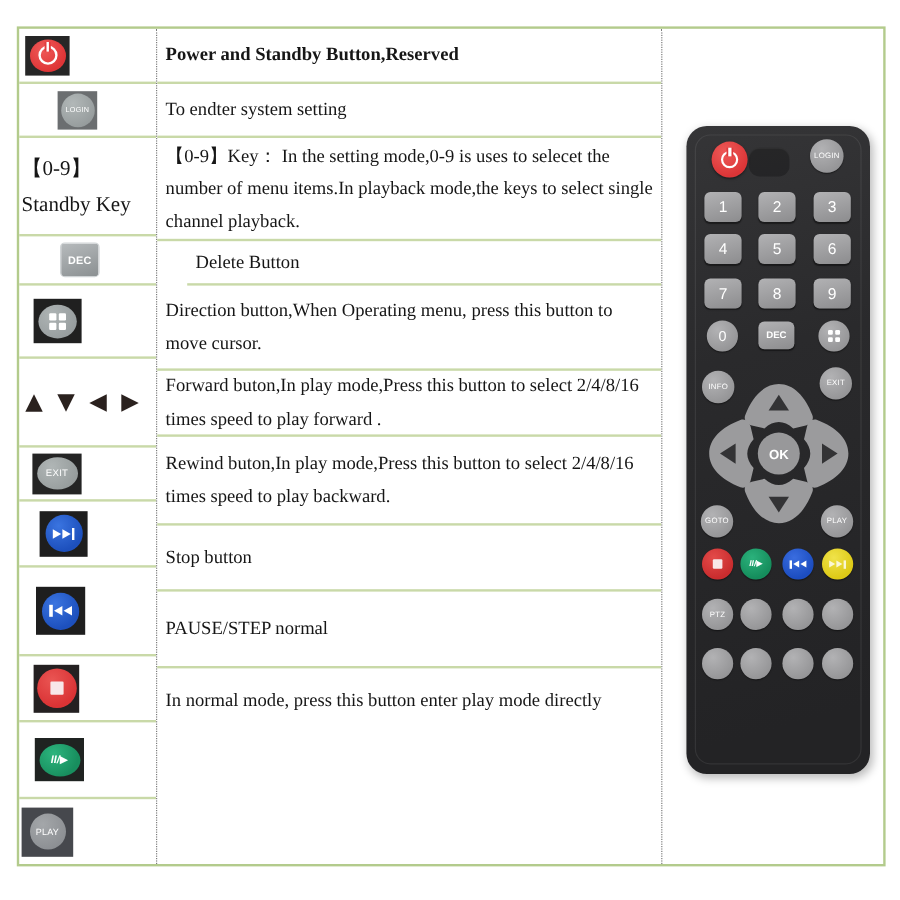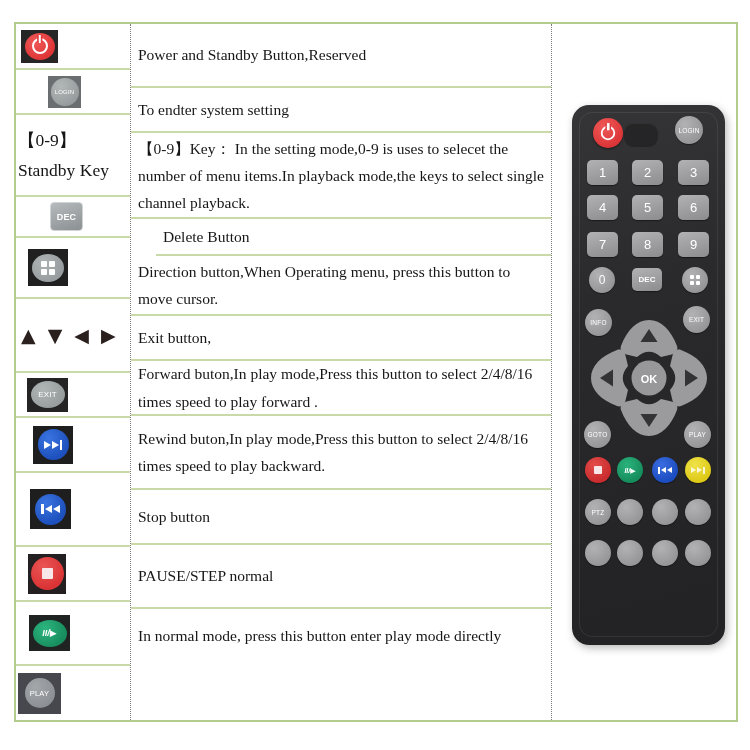--- a/index.html
+++ b/index.html
@@ -207,37 +207,34 @@
         </div>
         <div class="cell icon-cell" style="height: 54px;">
           <div class="ic ic-play">
             <div class="oval">
               <span class="blbl bl">PLAY</span>
             </div>
           </div>
         </div>
       </div>
     <div class="col col-mid">
-        <div class="cell desc-cell" style="height: 64px;">
+        <div class="cell desc-cell" style="height: 46px; font-weight: bold;">
           <div class="desc"><span>Power and Standby Button,Reserved</span></div>
         </div>
         <div class="cell desc-cell" style="height: 45px;">
           <div class="desc"><span>To </span><span class="sp">endter</span><span> system setting</span></div>
         </div>
         <div class="cell desc-cell" style="height: 86px;">
           <div class="desc tight"><span>【0-9】Key：  In the setting mode,0-9 is uses to </span><span class="sp">selecet</span><span> the number of menu items.In playback mode,the keys to select single channel playback.</span></div>
         </div>
         <div class="cell desc-cell" style="height: 37px; margin-left: 25px;">
           <div class="desc"><span>Delete Button</span></div>
         </div>
-        <div class="cell desc-cell" style="height: 60px; font-family: Liberation Serif, serif;">
+        <div class="cell desc-cell" style="height: 71px; font-family: Liberation Serif, serif;">
           <div class="desc"><span>Direction button,When Operating menu, press this button to move cursor.</span></div>
-        </div>
-        <div class="cell desc-cell" style="height: 45px;">
-          <div class="desc"><span>Exit button,</span></div>
         </div>
         <div class="cell desc-cell" style="height: 55px;">
           <div class="desc"><span>Forward </span><span class="sp">buton,</span><span>In play mode,Press this button to select 2/4/8/16 times speed to play forward .</span></div>
         </div>
         <div class="cell desc-cell" style="height: 74px;">
           <div class="desc"><span>Rewind </span><span class="sp">buton,</span><span>In play mode,Press this button to select 2/4/8/16 times speed to play backward.</span></div>
         </div>
         <div class="cell desc-cell" style="height: 55px;">
           <div class="desc"><span>Stop button</span></div>
         </div>

